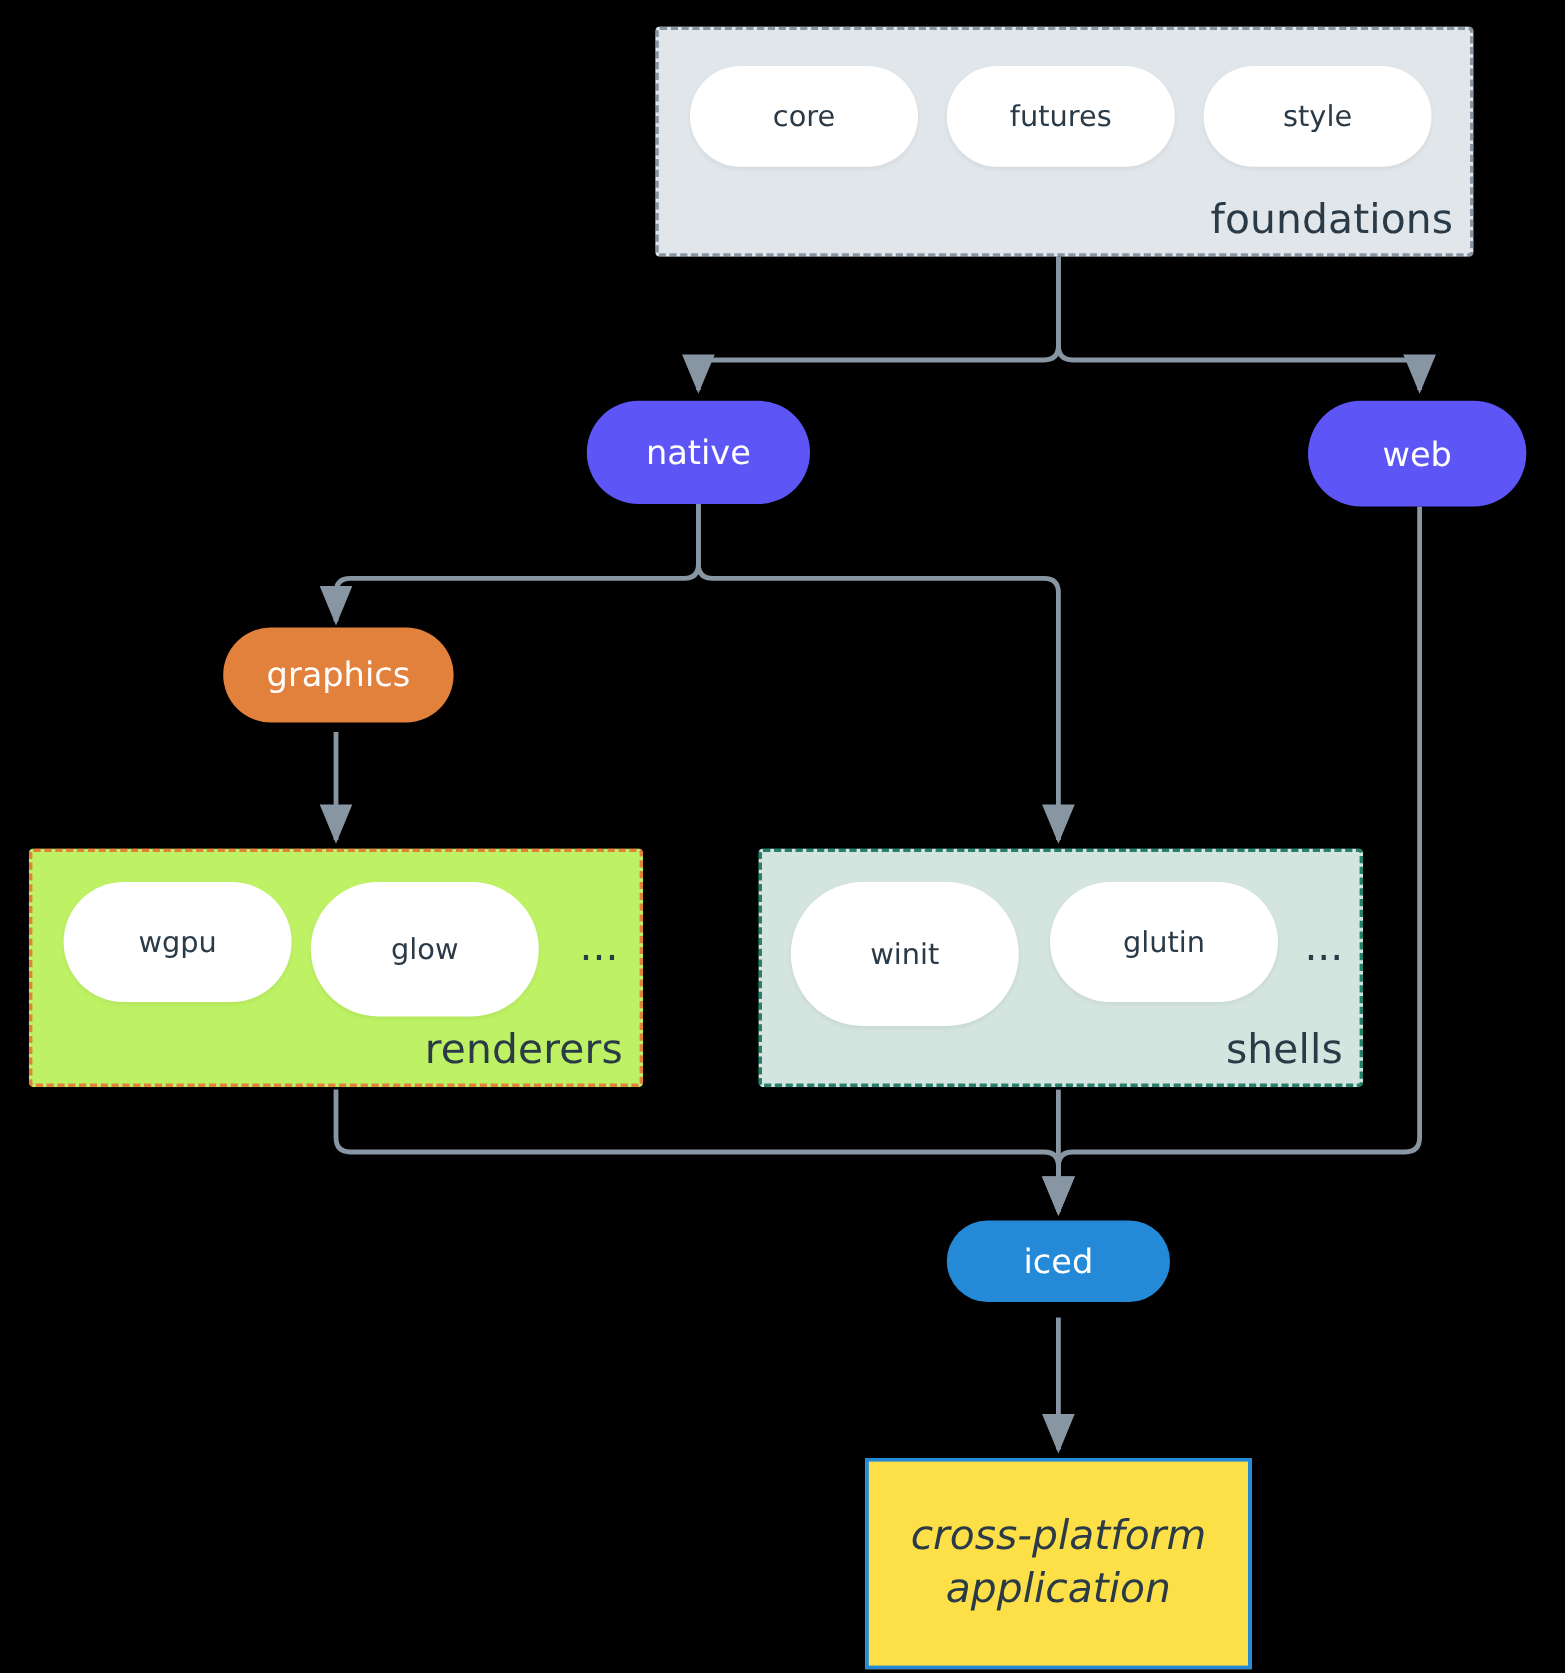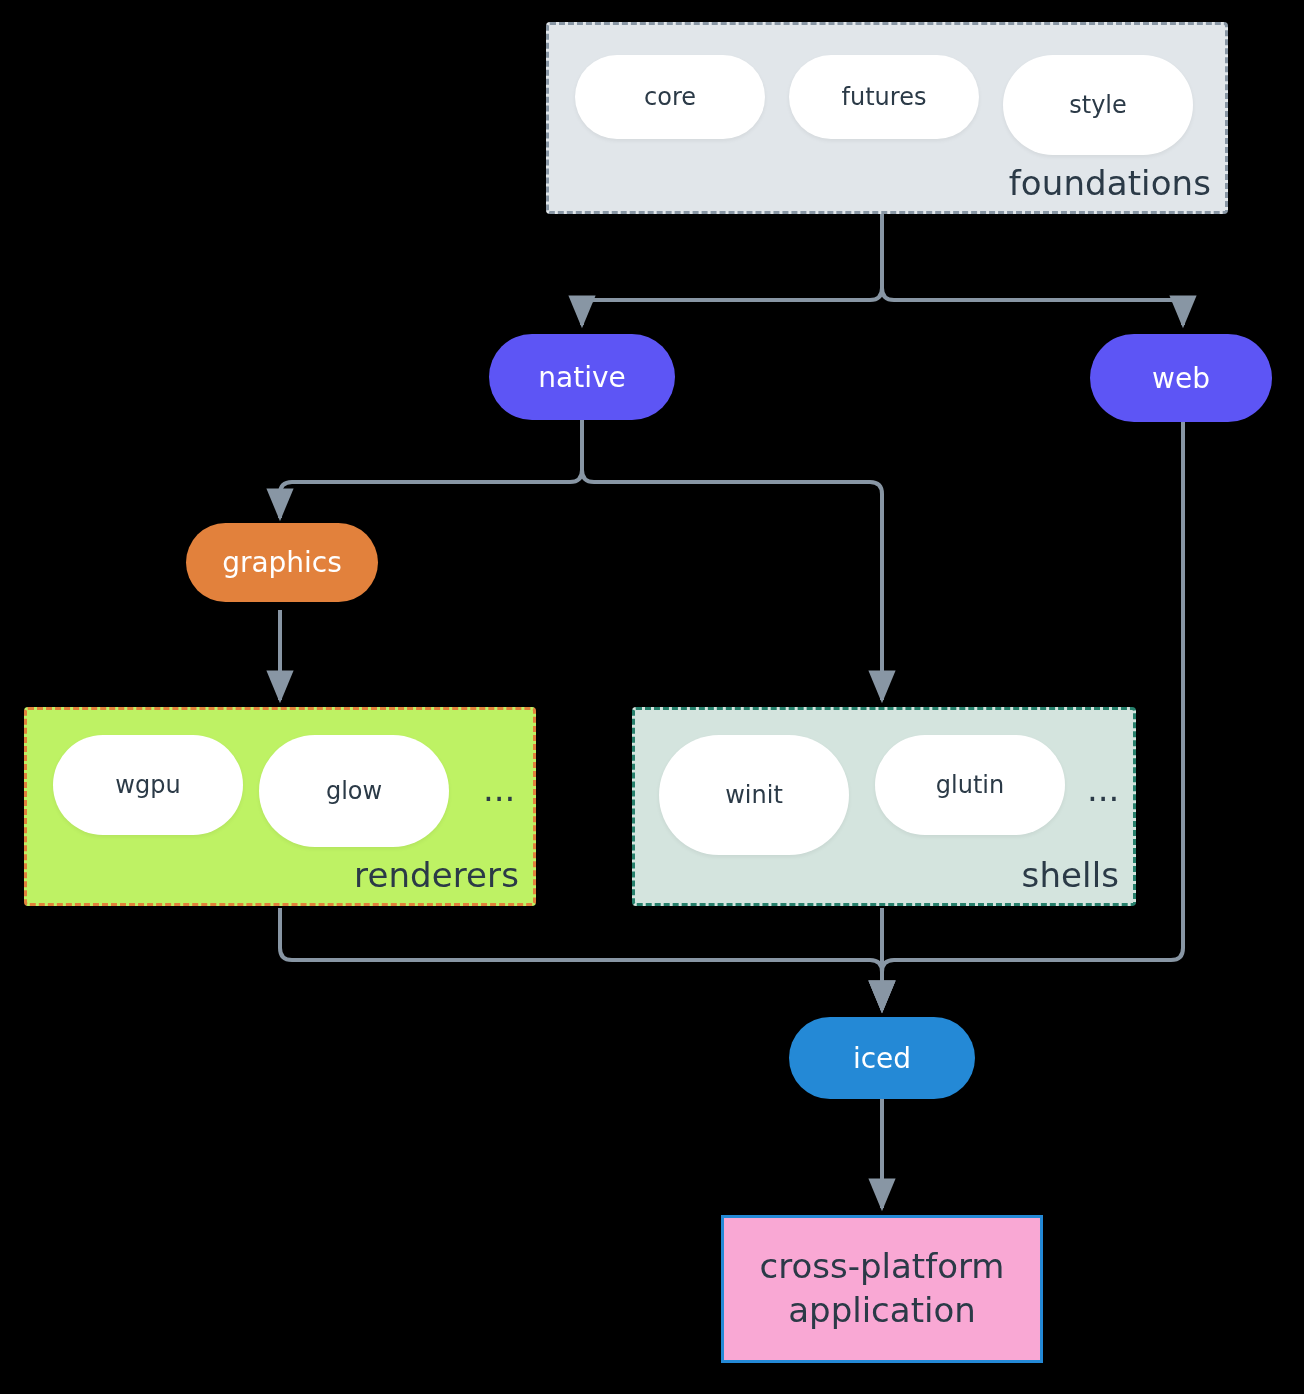--- a/index.html
+++ b/index.html
@@ -118,21 +118,21 @@
   </svg>
 
   <div class="cluster" style="left:546px; top:22px; width:682px; height:192px;
               background:#e1e6ea; border:3px dashed #8896a4;">
     <div class="pill pill-white" style="left:26px; top:30px; width:190px; height:84px;">
       <span>core</span>
     </div>
     <div class="pill pill-white" style="left:240px; top:30px; width:190px; height:84px;">
       <span>futures</span>
     </div>
-    <div class="pill pill-white" style="left:454px; top:30px; width:190px; height:100px;">
+    <div class="pill pill-white" style="left:454px; top:30px; width:190px; height:84px;">
       <span>style</span>
     </div>
     <div class="cluster-label">foundations</div>
   </div>
 
   <div class="node" style="left:489px; top:334px; width:186px; height:86px; background:#5d55f5;">
     <span>native</span>
   </div>
 
   <div class="node" style="left:1090px; top:334px; width:182px; height:88px; background:#5d55f5;">
@@ -160,23 +160,23 @@
     <div class="pill pill-white" style="left:24px; top:25px; width:190px; height:120px;">
       <span>winit</span>
     </div>
     <div class="pill pill-white" style="left:240px; top:25px; width:190px; height:100px;">
       <span>glutin</span>
     </div>
     <div class="ellipsis" style="left:452px; top:62px;"><span>...</span></div>
     <div class="cluster-label">shells</div>
   </div>
 
-  <div class="node" style="left:789px; top:1017px; width:186px; height:82px; background:#2489d6;text-align:right;">
+  <div class="node" style="left:789px; top:1017px; width:186px; height:68px; background:#2489d6;text-align:right;">
     <span>iced</span>
   </div>
 
-  <div class="rect-node" style="left:721px; top:1215px; width:322px; height:148px;
-              background:#f9a8d4; border:3px solid #2489d6;">
+  <div class="rect-node" style="left:721px; top:1215px; width:322px; height:176px;
+              background:#fde047; border:3px solid #2489d6;font-style:italic;">
     <div>cross-platform</div>
     <div>application</div>
   </div>
 
 </div>
 
 </body></html>

